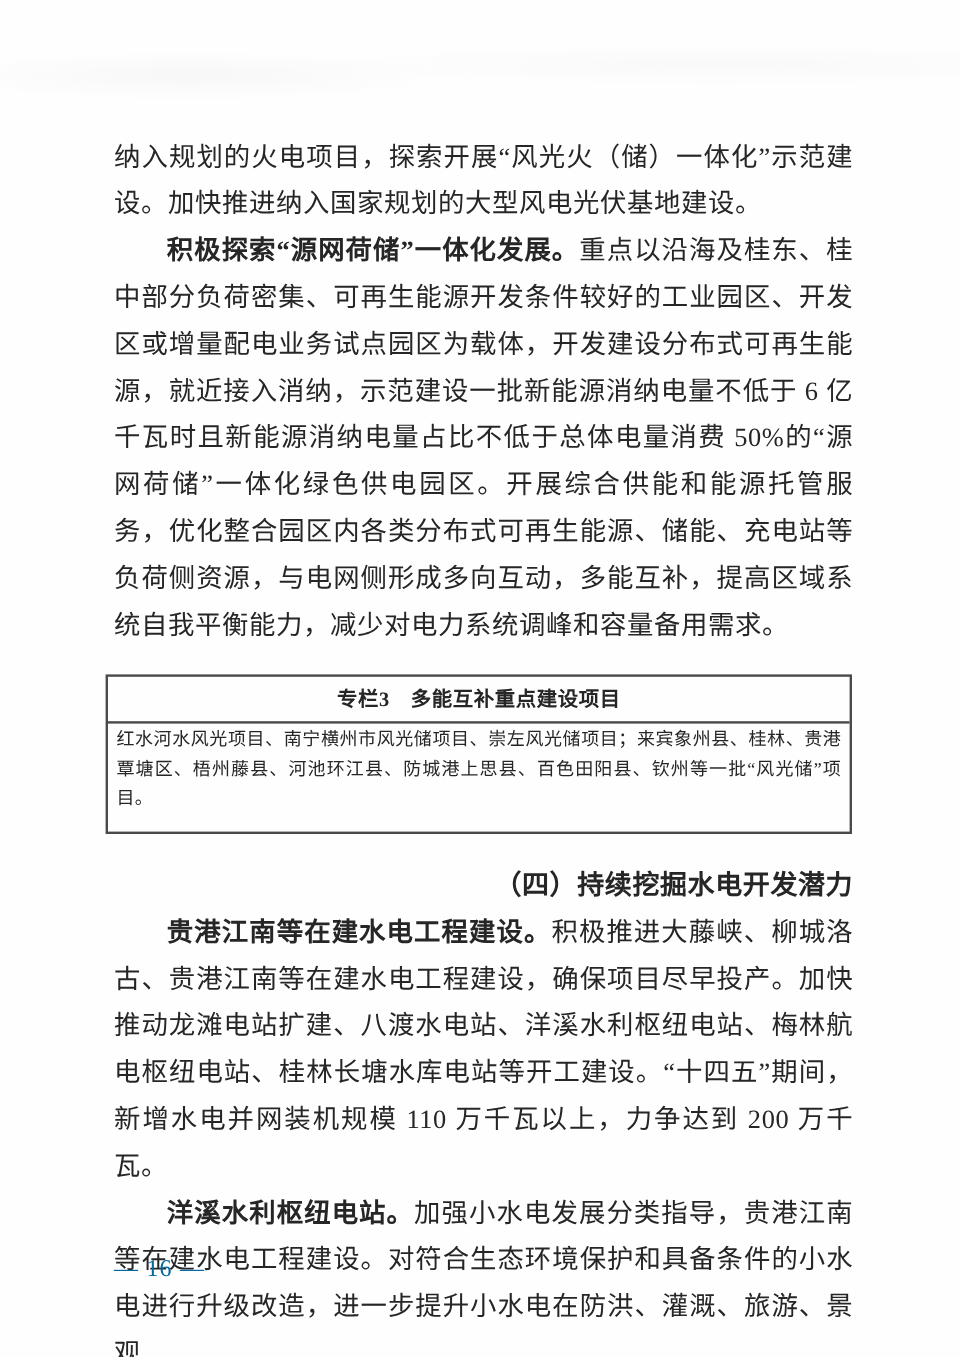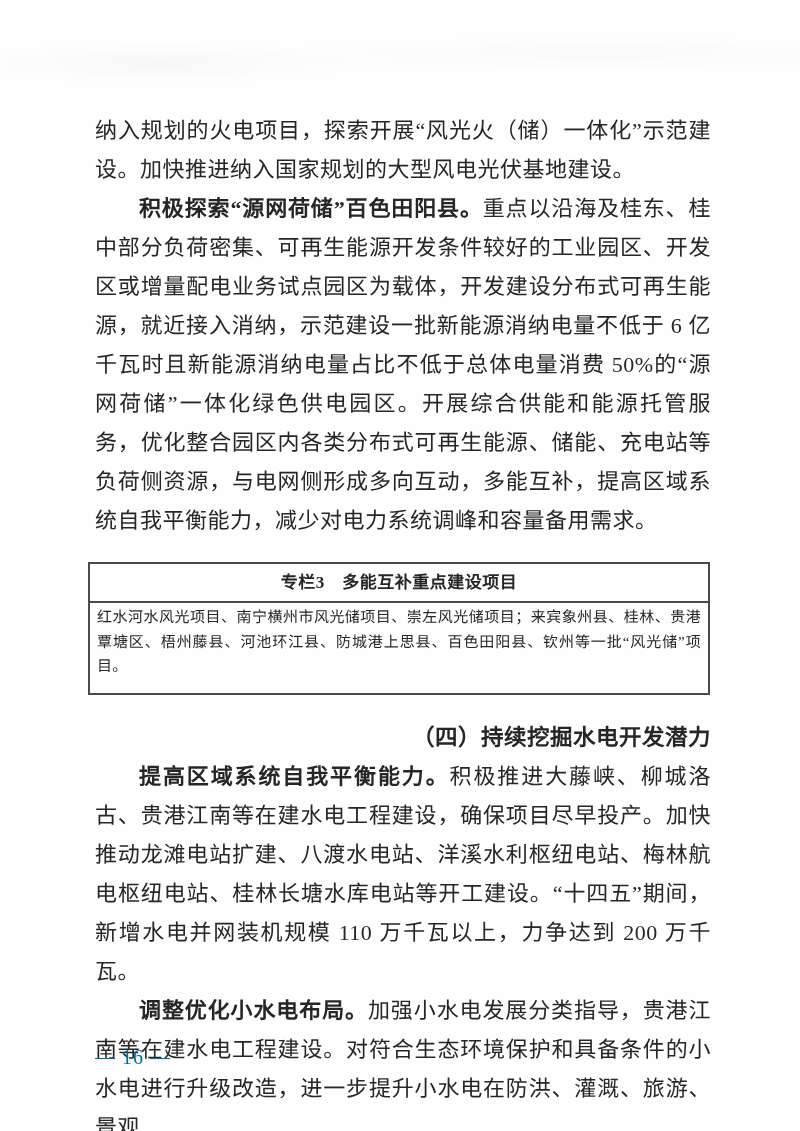--- a/index.html
+++ b/index.html
@@ -90,29 +90,29 @@
 </head>
 <body>
 
 <div class="page">
   <div class="scan-artifact"></div>
 
   <div class="content">
 
     <p class="para"><span>纳入规划的火电项目，探索开展“风光火（储）一体化”示范建设。加快推进纳入国家规划的大型风电光伏基地建设。</span></p>
 
-    <p class="para indent"><span class="lead">积极探索“源网荷储”百色田阳县。</span><span>重点以沿海及桂东、桂中部分负荷密集、可再生能源开发条件较好的工业园区、开发区或增量配电业务试点园区为载体，开发建设分布式可再生能源，就近接入消纳，示范建设一批新能源消纳电量不低于 6 亿千瓦时且新能源消纳电量占比不低于总体电量消费 50%的“源网荷储”一体化绿色供电园区。开展综合供能和能源托管服务，优化整合园区内各类分布式可再生能源、储能、充电站等负荷侧资源，与电网侧形成多向互动，多能互补，提高区域系统自我平衡能力，减少对电力系统调峰和容量备用需求。</span></p>
+    <p class="para indent"><span class="lead">积极探索“源网荷储”一体化发展。</span><span>重点以沿海及桂东、桂中部分负荷密集、可再生能源开发条件较好的工业园区、开发区或增量配电业务试点园区为载体，开发建设分布式可再生能源，就近接入消纳，示范建设一批新能源消纳电量不低于 6 亿千瓦时且新能源消纳电量占比不低于总体电量消费 50%的“源网荷储”一体化绿色供电园区。开展综合供能和能源托管服务，优化整合园区内各类分布式可再生能源、储能、充电站等负荷侧资源，与电网侧形成多向互动，多能互补，提高区域系统自我平衡能力，减少对电力系统调峰和容量备用需求。</span></p>
 
     <div class="panel">
       <div class="panel-title">专栏3　多能互补重点建设项目</div>
       <div class="panel-body">红水河水风光项目、南宁横州市风光储项目、崇左风光储项目；来宾象州县、桂林、贵港覃塘区、梧州藤县、河池环江县、防城港上思县、百色田阳县、钦州等一批“风光储”项目。</div>
     </div>
 
     <p class="section-heading">（四）持续挖掘水电开发潜力</p>
 
-    <p class="para indent"><span class="lead">提高区域系统自我平衡能力。</span><span>积极推进大藤峡、柳城洛古、贵港江南等在建水电工程建设，确保项目尽早投产。加快推动龙滩电站扩建、八渡水电站、洋溪水利枢纽电站、梅林航电枢纽电站、桂林长塘水库电站等开工建设。“十四五”期间，新增水电并网装机规模 110 万千瓦以上，力争达到 200 万千瓦。</span></p>
+    <p class="para indent"><span class="lead">贵港江南等在建水电工程建设。</span><span>积极推进大藤峡、柳城洛古、贵港江南等在建水电工程建设，确保项目尽早投产。加快推动龙滩电站扩建、八渡水电站、洋溪水利枢纽电站、梅林航电枢纽电站、桂林长塘水库电站等开工建设。“十四五”期间，新增水电并网装机规模 110 万千瓦以上，力争达到 200 万千瓦。</span></p>
 
-    <p class="para indent"><span class="lead">调整优化小水电布局。</span><span>加强小水电发展分类指导，贵港江南等在建水电工程建设。对符合生态环境保护和具备条件的小水电进行升级改造，进一步提升小水电在防洪、灌溉、旅游、景观</span></p>
+    <p class="para indent"><span class="lead">洋溪水利枢纽电站。</span><span>加强小水电发展分类指导，贵港江南等在建水电工程建设。对符合生态环境保护和具备条件的小水电进行升级改造，进一步提升小水电在防洪、灌溉、旅游、景观</span></p>
 
   </div>
 
   <div class="page-footer">— 16 —</div>
 </div>
 
 </body></html>

